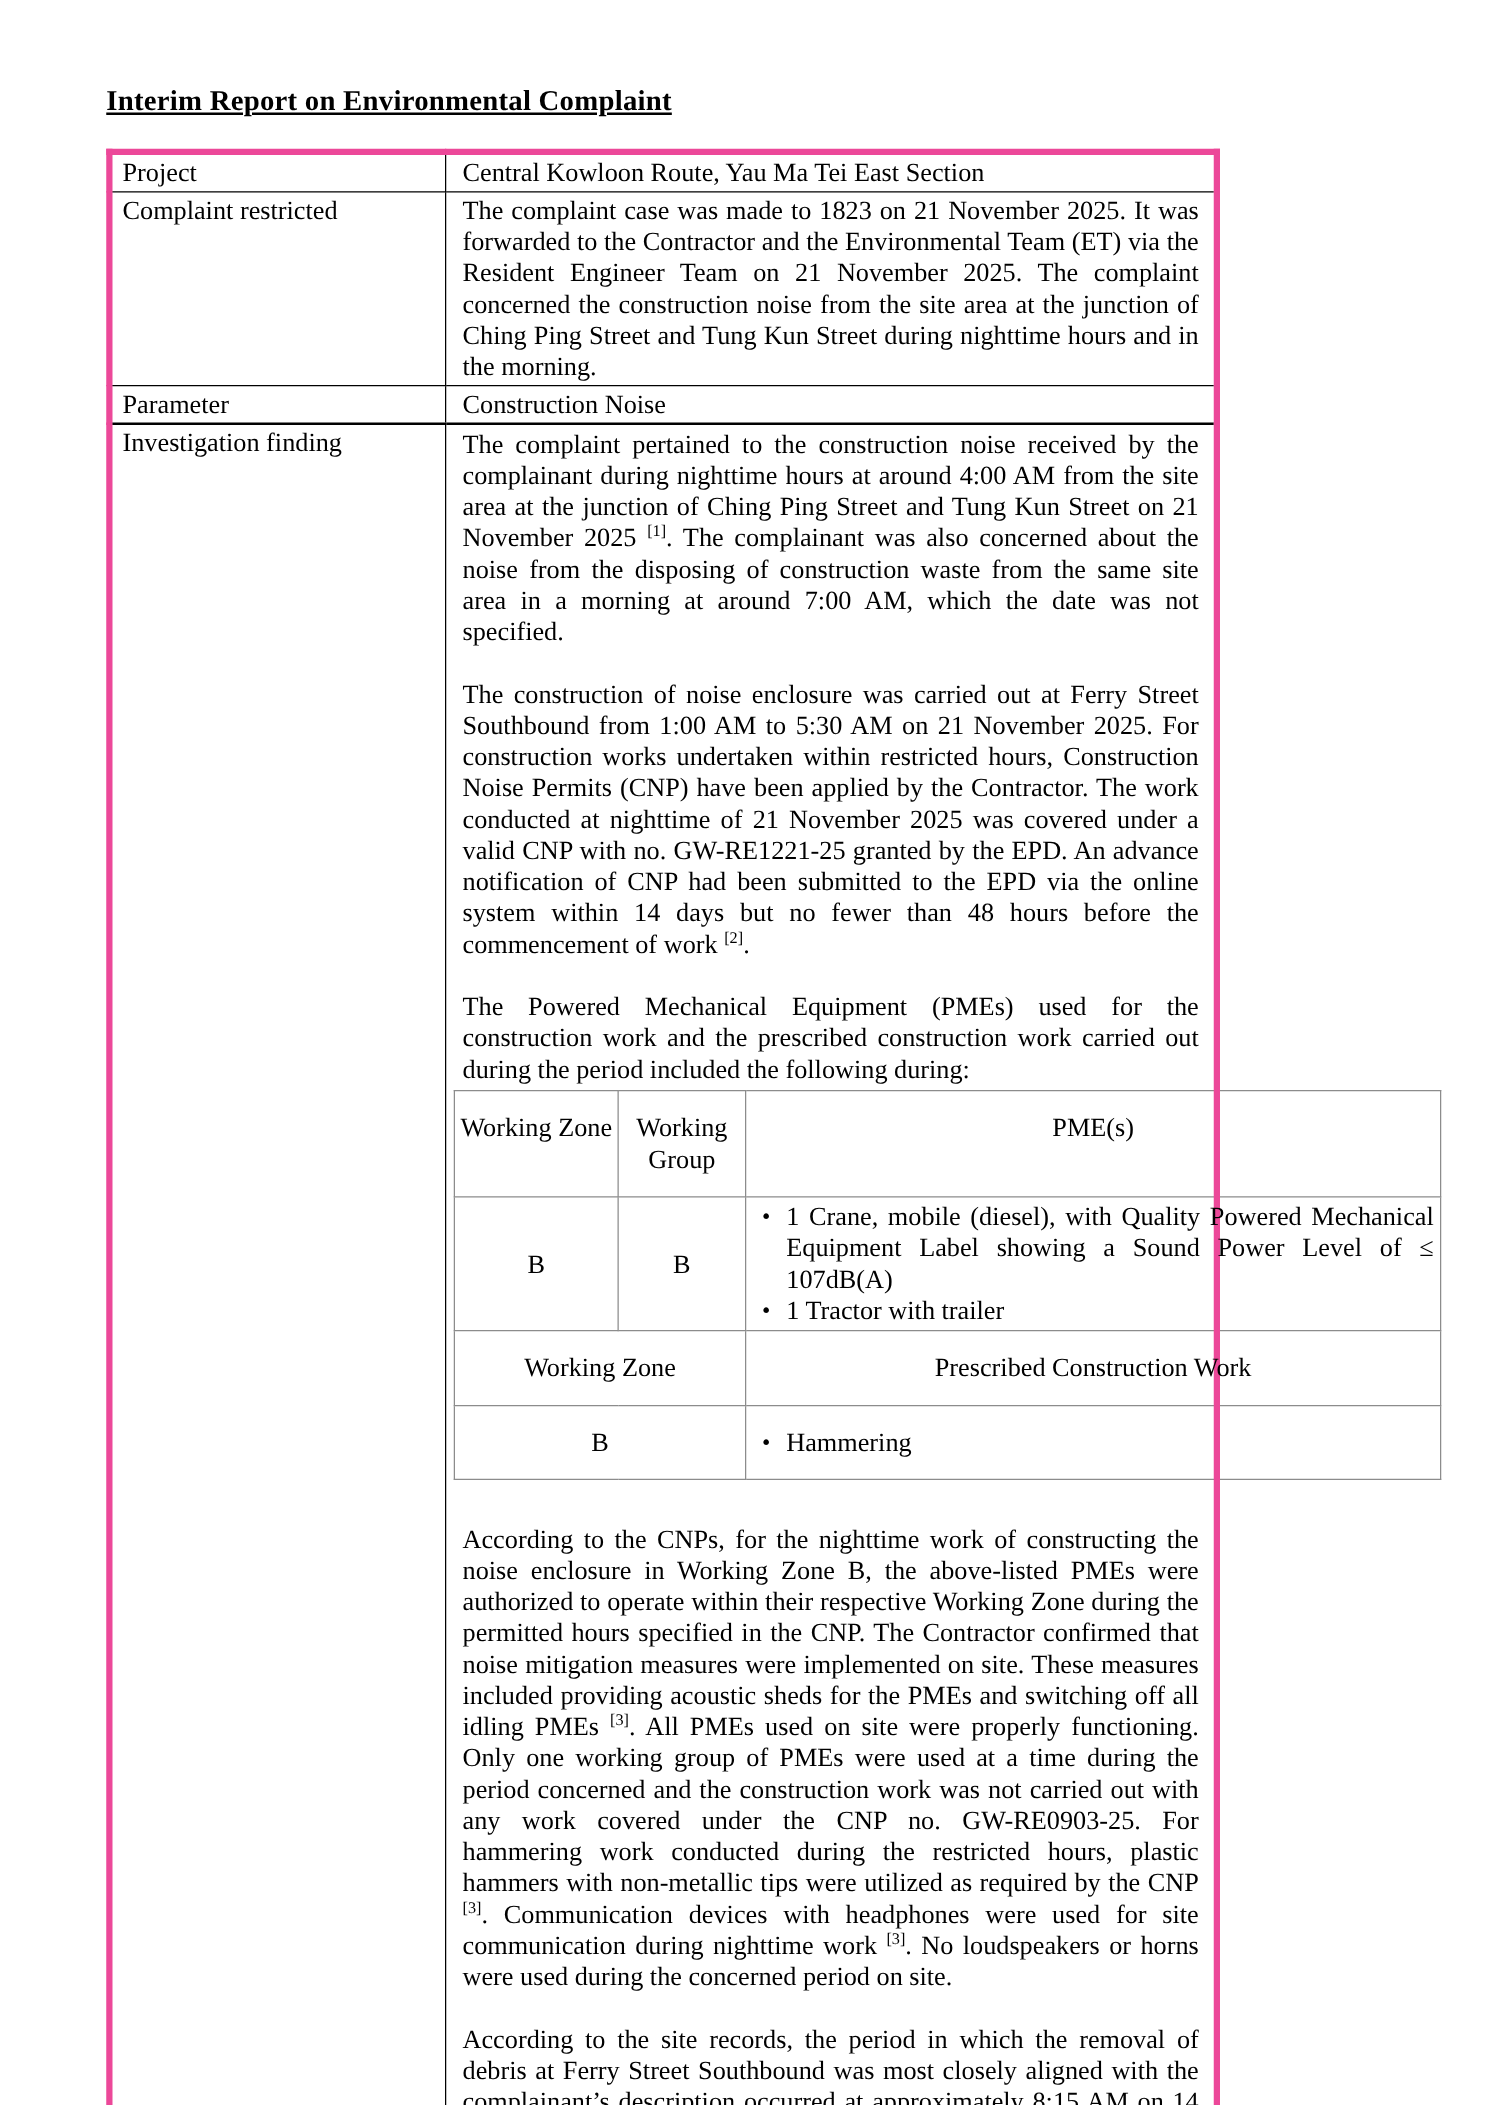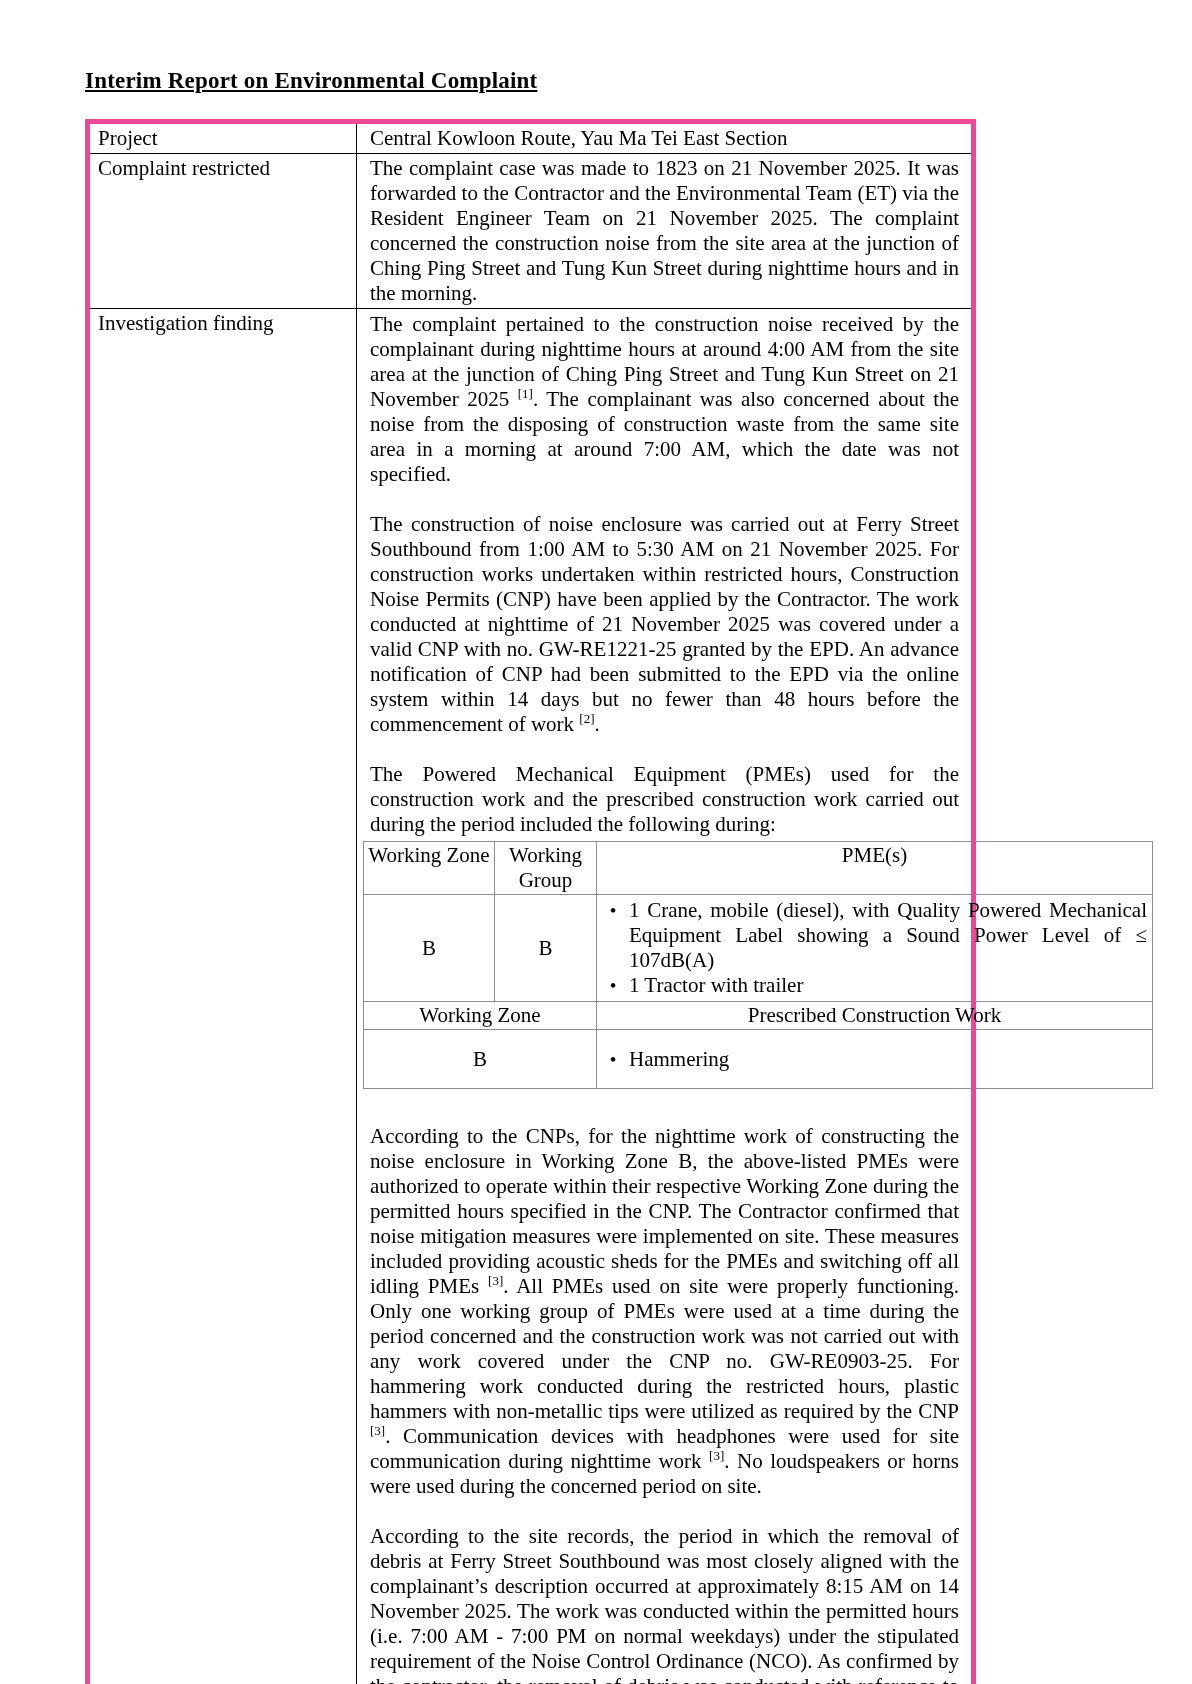--- a/index.html
+++ b/index.html
@@ -45,21 +45,21 @@
     border-collapse: collapse; table-layout: fixed;
     width: 790px;
     margin: 4px 0 0 -7px;
   }
   table.pme td {
     border: 1px solid #8c8c8c;
     font-size: 21px; line-height: 25px;
     vertical-align: top;
   }
   table.pme .c { text-align: center; }
-  table.pme td.hdr { padding: 1px 2px; }
+  table.pme td.hdr { padding: 17px 2px; }
   table.pme td.zone { vertical-align: middle; text-align: center; }
   td.bullets { padding: 3px 2px 3px 0; }
   tr.last-row td { height: 52px; vertical-align: middle; }
   .bullet { display: flex; align-items: flex-start; }
   .bullet .dot { flex: 0 0 32px; text-align: center; font-size: 19px; }
   .bullet .txt { flex: 1 1 auto; text-align: justify; text-justify: inter-word; padding-right: 3px; }
 </style>
 </head>
 <body>
 
@@ -69,20 +69,24 @@
 
   <table class="outer">
     <tbody>
       <tr>
         <td class="lbl">Project</td>
         <td class="val">Central Kowloon Route, Yau Ma Tei East Section</td>
       </tr>
       <tr>
         <td class="lbl">Complaint restricted</td>
         <td class="val just">The complaint case was made to 1823 on 21 November 2025. It was forwarded to the Contractor and the Environmental Team (ET) via the Resident Engineer Team on 21 November 2025. The complaint concerned the construction noise from the site area at the junction of Ching Ping Street and Tung Kun Street during nighttime hours and in the morning.</td>
+      </tr>
+      <tr class="thick-bottom">
+        <td class="lbl">Parameter</td>
+        <td class="val">Construction Noise</td>
       </tr>
       <tr>
         <td class="lbl">Investigation finding</td>
         <td class="val finding-cell">
 
           <p class="para first"><span>The complaint pertained to the construction noise received by the complainant during nighttime hours at around 4:00 AM from the site area at the junction of Ching Ping Street and Tung Kun Street on 21 November 2025 </span><sup class="fn">[1]</sup><span>. The complainant was also concerned about the noise from the disposing of construction waste from the same site area in a morning at around 7:00 AM, which the date was not specified.</span></p>
 
           <p class="para"><span>The construction of noise enclosure was carried out at Ferry Street Southbound from 1:00 AM to 5:30 AM on 21 November 2025. For construction works undertaken within restricted hours, Construction Noise Permits (CNP) have been applied by the Contractor. The work conducted at nighttime of 21 November 2025 was covered under a valid CNP with no. GW-RE1221-25 granted by the EPD. An advance notification of CNP had been submitted to the EPD via the online system within 14 days but no fewer than 48 hours before the commencement of work </span><sup class="fn">[2]</sup><span>.</span></p>
 
           <p class="para">The Powered Mechanical Equipment (PMEs) used for the construction work and the prescribed construction work carried out during the period included the following during:</p>

